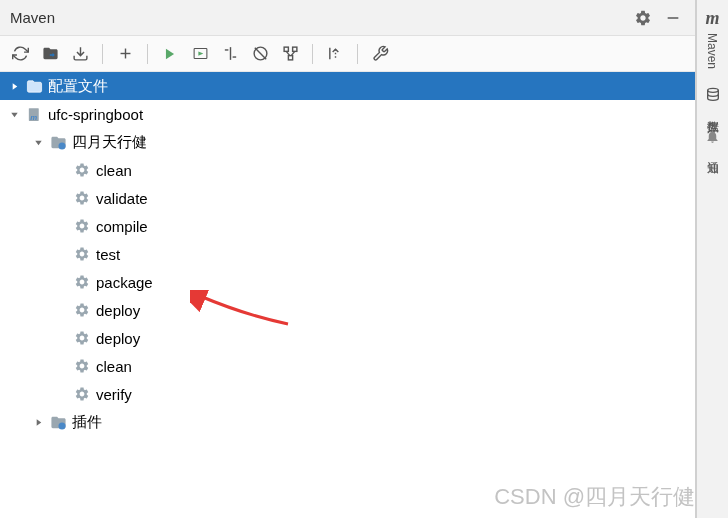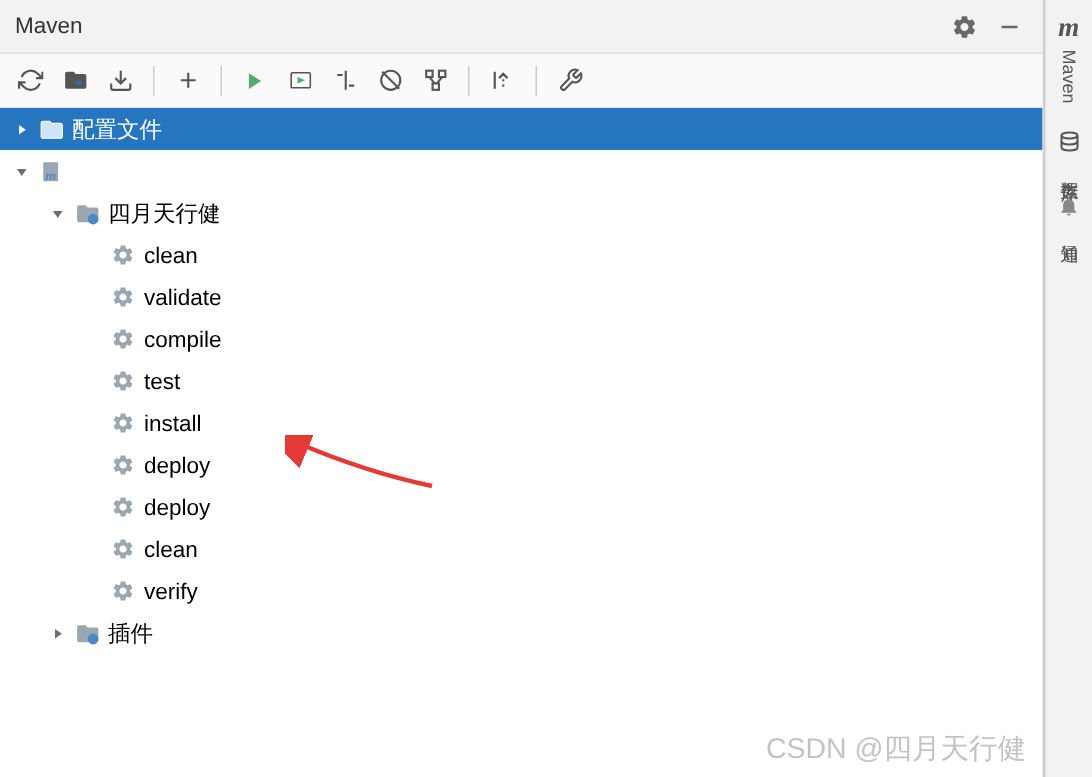--- a/index.html
+++ b/index.html
@@ -16,21 +16,21 @@
     .tree-row.selected { background: #2675bf; color: #fff; }
     .indent { display: inline-block; }
     .expand { width: 20px; height: 20px; display: inline-flex; align-items: center; justify-content: center; color: #6e6e6e; }
     .tree-row.selected .expand { color: #fff; }
     .node-icon { width: 20px; height: 20px; display: inline-flex; align-items: center; justify-content: center; margin-right: 4px; }
     .label { color: #000; }
     .tree-row.selected .label { color: #fff; }
     .side-tabs { width: 32px; background: #f2f2f2; border-left: 1px solid #d0d0d0; display: flex; flex-direction: column; align-items: center; padding-top: 8px; }
     .side-tab { display: flex; flex-direction: column; align-items: center; cursor: pointer; margin-bottom: 18px; color: #555; }
     .side-tab-text { writing-mode: vertical-rl; font-size: 12px; margin-top: 4px; }
-    .watermark { position: absolute; right: 44px; bottom: 6px; color: rgba(180,180,180,0.8); font-size: 19px; pointer-events: none; }
+    .watermark { position: absolute; right: 33px; bottom: 6px; color: rgba(180,180,180,0.8); font-size: 22px; pointer-events: none; }
     .arrow-ann { position: absolute; left: 190px; top: 290px; pointer-events: none; }
   </style>
 </head>
 <body>
 
 <div class="main-panel">
   <div class="title-bar">
     <span class="title">Maven</span>
     <span class="icon-btn">
       <svg width="18" height="18" viewBox="0 0 24 24" fill="currentColor">
@@ -141,20 +141,21 @@
           <svg width="11" height="11" viewBox="0 0 24 24" fill="#6e6e6e">
             <polygon points="5,8 19,8 12,18"></polygon>
           </svg>
         </span>
       <span class="node-icon">
           <svg width="17" height="17" viewBox="0 0 24 24" fill="#9aa7b0">
             <rect x="4" y="3" width="14" height="18" rx="1"></rect>
             <text x="11" y="20" font-size="11" fill="#4a88c7" font-style="italic" font-weight="bold" text-anchor="middle">m</text>
           </svg>
         </span>
+      <span class="label">ufc-springboot</span>
     </div>
 
     <div class="tree-row">
       <span class="indent" style="width:28px"></span>
       <span class="expand">
           <svg width="11" height="11" viewBox="0 0 24 24" fill="#6e6e6e">
             <polygon points="5,8 19,8 12,18"></polygon>
           </svg>
         </span>
       <span class="node-icon">
@@ -202,21 +203,21 @@
         </span>
         <span class="label">test</span>
       </div>
     <div class="tree-row">
         <span class="indent" style="width:72px"></span>
         <span class="node-icon">
           <svg width="16" height="16" viewBox="0 0 24 24" fill="#9aa7b0">
             <path d="M19.14,12.94c0.04-0.3,0.06-0.61,0.06-0.94c0-0.32-0.02-0.64-0.07-0.94l2.03-1.58c0.18-0.14,0.23-0.41,0.12-0.61 l-1.92-3.32c-0.12-0.22-0.37-0.29-0.59-0.22l-2.39,0.96c-0.5-0.38-1.03-0.7-1.62-0.94L14.4,2.81c-0.04-0.24-0.24-0.41-0.48-0.41 h-3.84c-0.24,0-0.43,0.17-0.47,0.41L9.25,5.35C8.66,5.59,8.12,5.92,7.63,6.29L5.24,5.33c-0.22-0.08-0.47,0-0.59,0.22L2.74,8.87 C2.62,9.08,2.66,9.34,2.86,9.48l2.03,1.58C4.84,11.36,4.8,11.69,4.8,12s0.02,0.64,0.07,0.94l-2.03,1.58 c-0.18,0.14-0.23,0.41-0.12,0.61l1.92,3.32c0.12,0.22,0.37,0.29,0.59,0.22l2.39-0.96c0.5,0.38,1.03,0.7,1.62,0.94l0.36,2.54 c0.05,0.24,0.24,0.41,0.48,0.41h3.84c0.24,0,0.44-0.17,0.47-0.41l0.36-2.54c0.59-0.24,1.13-0.56,1.62-0.94l2.39,0.96 c0.22,0.08,0.47,0,0.59-0.22l1.92-3.32c0.12-0.22,0.07-0.47-0.12-0.61L19.14,12.94z M12,15.6c-1.98,0-3.6-1.62-3.6-3.6 s1.62-3.6,3.6-3.6s3.6,1.62,3.6,3.6S13.98,15.6,12,15.6z"></path>
           </svg>
         </span>
-        <span class="label">install</span>
+        <span class="label">package</span>
       </div>
     <div class="tree-row">
         <span class="indent" style="width:72px"></span>
         <span class="node-icon">
           <svg width="16" height="16" viewBox="0 0 24 24" fill="#9aa7b0">
             <path d="M19.14,12.94c0.04-0.3,0.06-0.61,0.06-0.94c0-0.32-0.02-0.64-0.07-0.94l2.03-1.58c0.18-0.14,0.23-0.41,0.12-0.61 l-1.92-3.32c-0.12-0.22-0.37-0.29-0.59-0.22l-2.39,0.96c-0.5-0.38-1.03-0.7-1.62-0.94L14.4,2.81c-0.04-0.24-0.24-0.41-0.48-0.41 h-3.84c-0.24,0-0.43,0.17-0.47,0.41L9.25,5.35C8.66,5.59,8.12,5.92,7.63,6.29L5.24,5.33c-0.22-0.08-0.47,0-0.59,0.22L2.74,8.87 C2.62,9.08,2.66,9.34,2.86,9.48l2.03,1.58C4.84,11.36,4.8,11.69,4.8,12s0.02,0.64,0.07,0.94l-2.03,1.58 c-0.18,0.14-0.23,0.41-0.12,0.61l1.92,3.32c0.12,0.22,0.37,0.29,0.59,0.22l2.39-0.96c0.5,0.38,1.03,0.7,1.62,0.94l0.36,2.54 c0.05,0.24,0.24,0.41,0.48,0.41h3.84c0.24,0,0.44-0.17,0.47-0.41l0.36-2.54c0.59-0.24,1.13-0.56,1.62-0.94l2.39,0.96 c0.22,0.08,0.47,0,0.59-0.22l1.92-3.32c0.12-0.22,0.07-0.47-0.12-0.61L19.14,12.94z M12,15.6c-1.98,0-3.6-1.62-3.6-3.6 s1.62-3.6,3.6-3.6s3.6,1.62,3.6,3.6S13.98,15.6,12,15.6z"></path>
           </svg>
         </span>
         <span class="label">deploy</span>
       </div>

